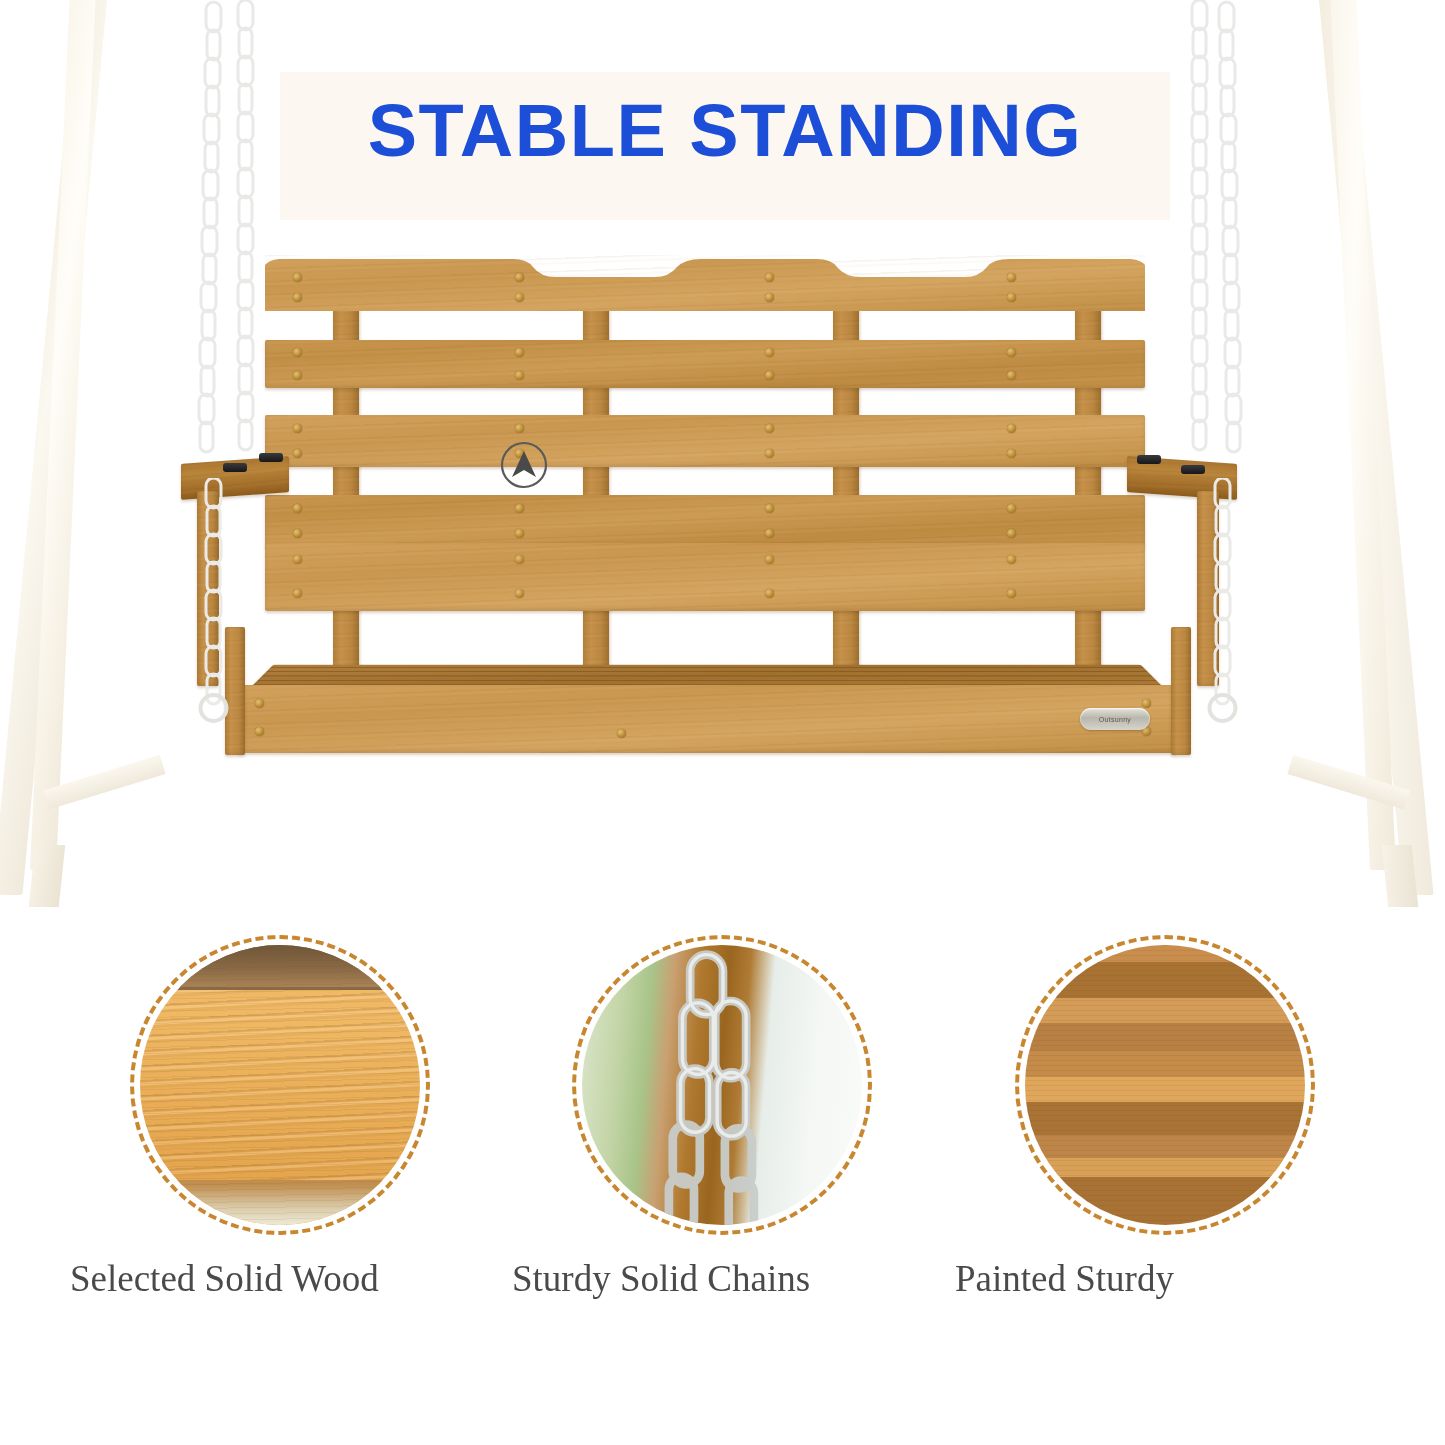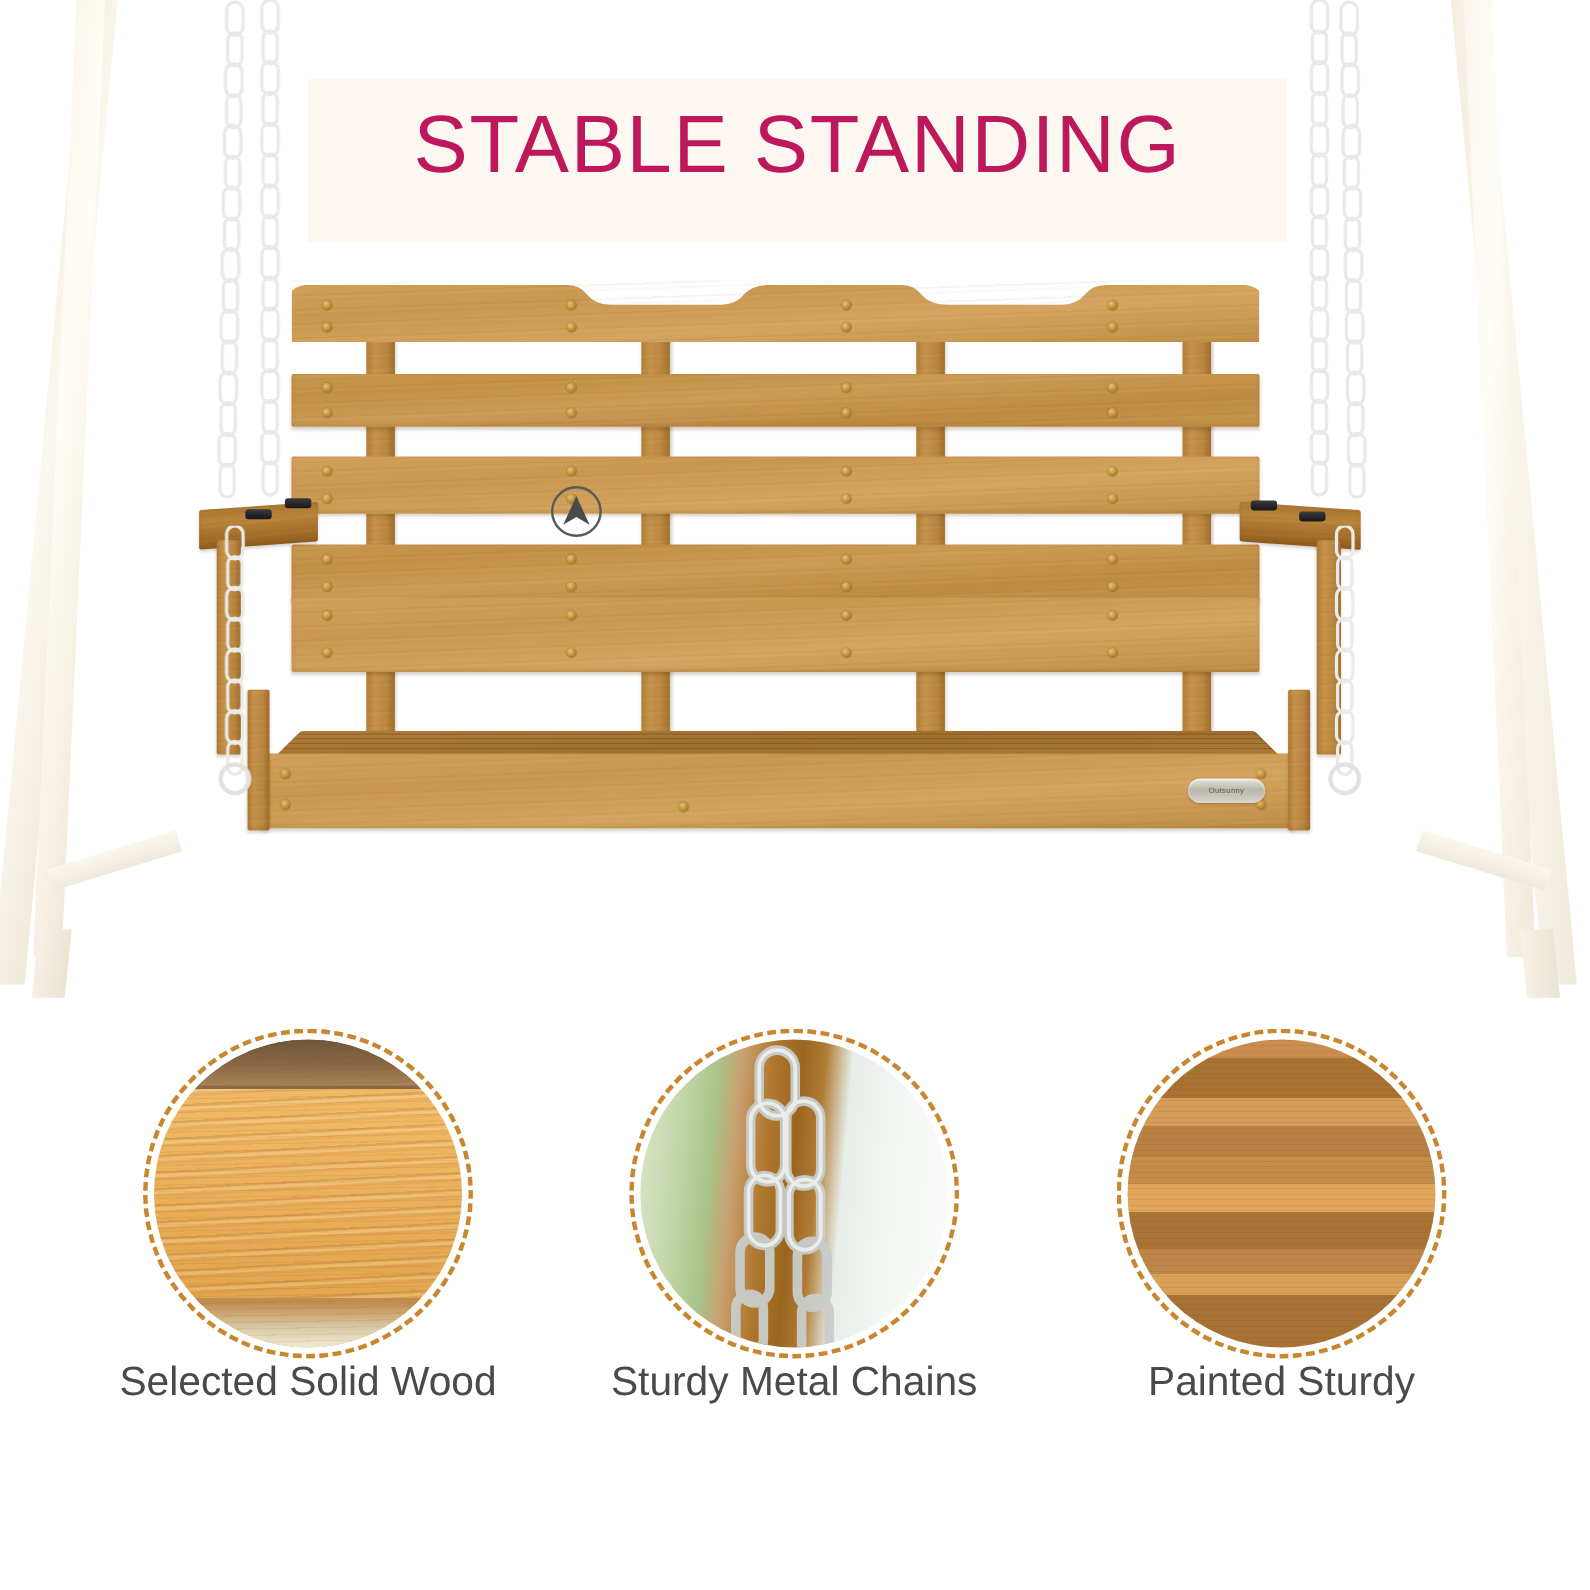--- a/index.html
+++ b/index.html
@@ -4,22 +4,22 @@
 <style>
   html,body{margin:0;padding:0;background:#ffffff;}
   body{width:1445px;height:1445px;position:relative;overflow:hidden;
        font-family:"Liberation Sans",sans-serif;}
 
   
   #banner{position:absolute;left:280px;top:72px;width:890px;height:148px;
           background:#FCF8F1;z-index:40;}
   #banner-title{position:absolute;left:0;top:0;width:890px;height:116px;
           display:flex;align-items:center;justify-content:center;
-          font-size:74px;font-weight:normal;letter-spacing:1.5px;
-          color:#be185d;white-space:nowrap;
+          font-size:74px;font-weight:bold;letter-spacing:1.5px;
+          color:#1d4ed8;white-space:nowrap;
           font-family:"Liberation Sans",sans-serif;}
 
   
   .stand{position:absolute;z-index:5;}
   .leg{position:absolute;background:linear-gradient(95deg,#FAF6EC 0%,#FFFDF8 35%,#F6F1E4 75%,#EFE9DA 100%);
        border-radius:2px;}
   .leg.shade{background:linear-gradient(95deg,#F3EDDF 0%,#FBF8F0 40%,#F0EADC 100%);}
 
   
   #leg-L1{left:70px;top:-10px;width:26px;height:880px;transform:skewX(-2.6deg);
@@ -96,22 +96,22 @@
       font-family:"Liberation Sans",sans-serif;}
 
   
   #features{position:absolute;left:0;top:935px;width:1445px;height:400px;z-index:10;}
   .feature{position:absolute;top:0;width:420px;}
   .fcircle{position:relative;width:300px;height:300px;margin:0 auto;
            border-radius:50%;border:4px dashed #C8862E;
            box-sizing:border-box;}
   .fphoto{position:absolute;left:6px;top:6px;right:6px;bottom:6px;
           border-radius:50%;overflow:hidden;}
-  .flabel{text-align:center;font-size:37px;color:#4A4A4A;
-          font-family:Liberation Sans, sans-serif;white-space:nowrap;}
+  .flabel{margin-top:22px;text-align:left;font-size:37px;color:#4A4A4A;
+          font-family:Liberation Serif, serif;white-space:nowrap;}
 
   
   #ph1{background:
       linear-gradient(180deg,#8a6a45 0 16%, transparent 16%),
       repeating-linear-gradient(177deg,
         rgba(150,95,40,.20) 0px, rgba(150,95,40,.20) 1.5px,
         rgba(255,222,170,.30) 3px, rgba(255,222,170,.30) 5px,
         rgba(175,115,55,.12) 6px, rgba(175,115,55,.12) 8px,
         transparent 9px, transparent 15px),
       linear-gradient(183deg,#F0B96A 0%,#EFB863 28%,#E9AE57 55%,#E4A64E 78%,#DFA047 100%);}
@@ -462,21 +462,21 @@
           <g fill="none" stroke="#EFF2F1" stroke-width="3.5" opacity=".85">
             <rect x="112" y="10" width="34" height="62" rx="17"></rect>
             <rect x="104" y="60" width="32" height="74" rx="16"></rect>
             <rect x="138" y="58" width="32" height="80" rx="16"></rect>
             <rect x="102" y="128" width="30" height="66" rx="15"></rect>
             <rect x="140" y="132" width="30" height="66" rx="15"></rect>
           </g>
         </svg>
       </div>
     </div>
-    <div class="flabel">Sturdy Metal Chains</div>
+    <div class="flabel">Sturdy Solid Chains</div>
   </div>
 
   <div class="feature" style="left:955px;">
     <div class="fcircle">
       <div class="fphoto" id="ph3"></div>
     </div>
     <div class="flabel">Painted Sturdy</div>
   </div>
 
 </div>

